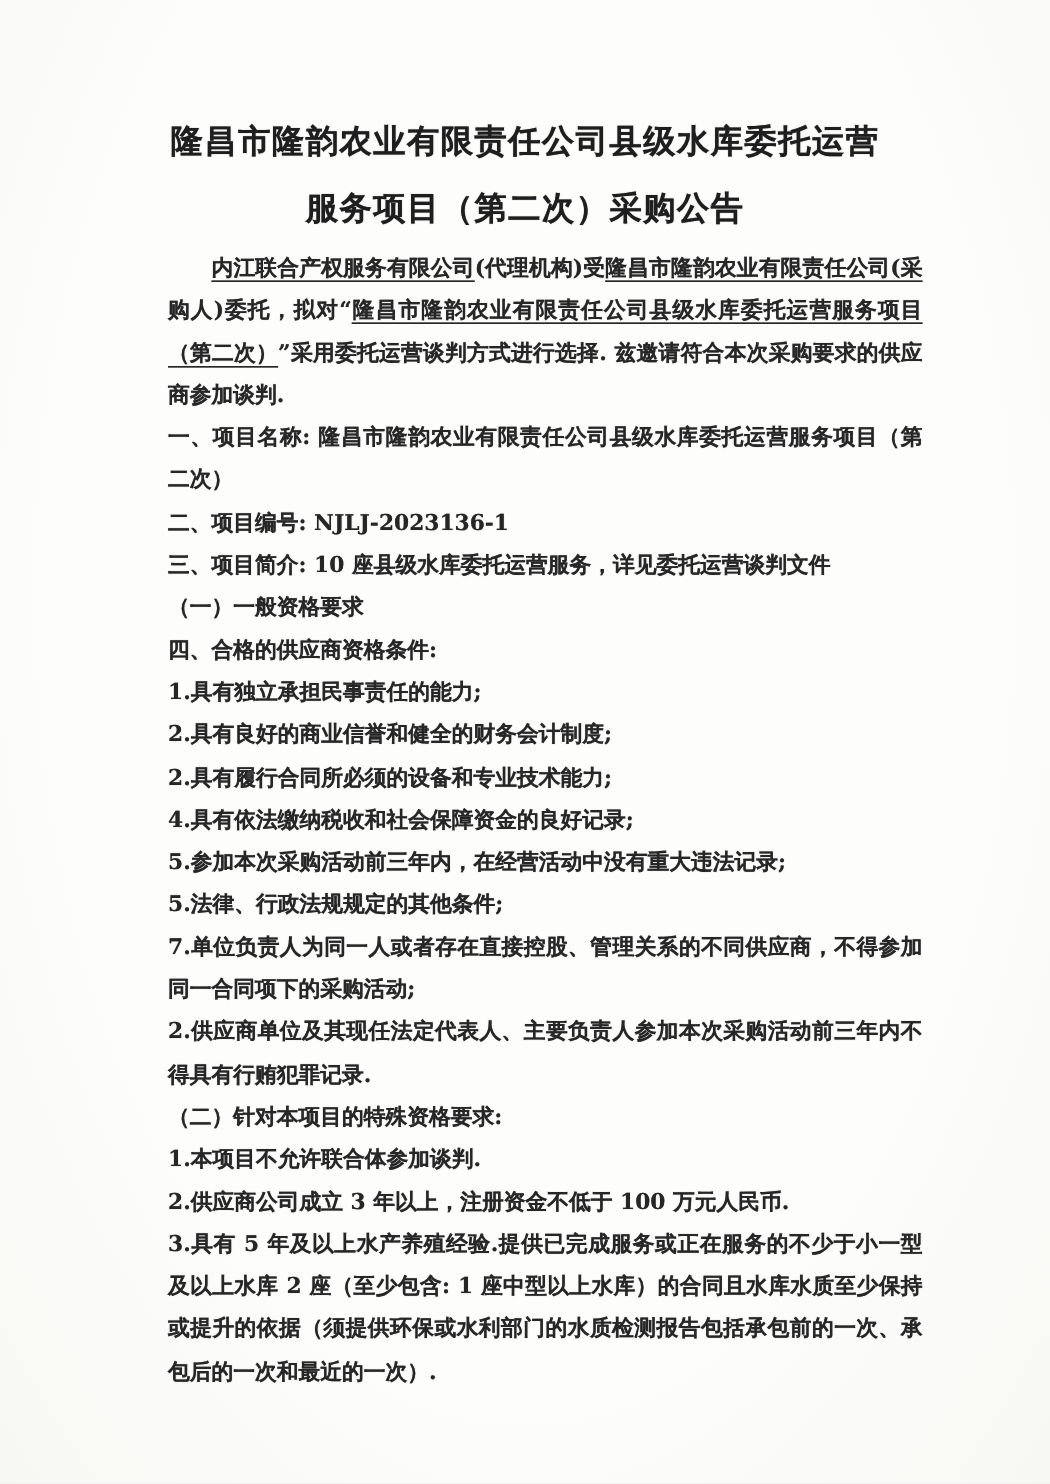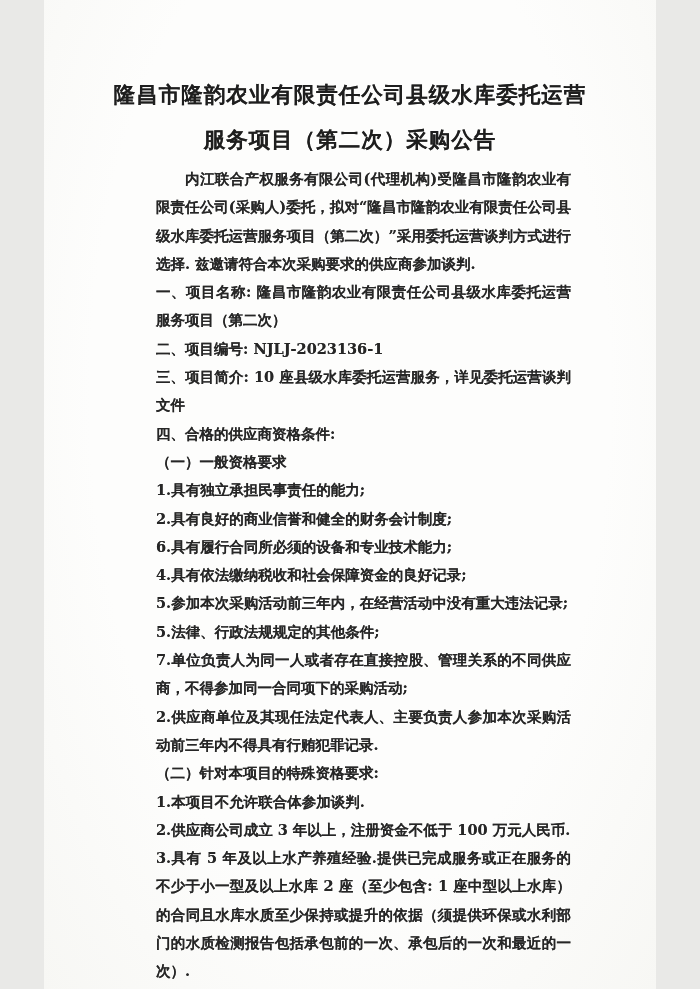--- a/index.html
+++ b/index.html
@@ -3,21 +3,21 @@
 <meta charset="utf-8">
 <style>
   html, body {
     margin: 0;
     padding: 0;
     background: #e9e9e7;
     font-family: "DejaVu Serif", "Liberation Serif", serif;
   }
   .page {
     position: relative;
-    width: 612px;
+    width: 700px;
     height: 989px;
     margin: 0 auto;
     background: #fcfcfb;
     background-image: radial-gradient(ellipse at 50% 40%, #fdfdfc 60%, #f7f7f4 100%);
     overflow: hidden;
     color: #242424;
   }
   .doc-title {
     margin-top: 72px;
     text-align: center;
@@ -37,20 +37,21 @@
     line-height: 28.3px;
     text-align: justify;
     color: #262626;
     text-shadow: 0 0 0.5px rgba(38,38,38,0.7);
   }
   .intro {
     margin: 0;
     text-indent: 29px;
   }
   .intro .u {
+    text-decoration: underline;
     text-underline-offset: 4px;
     text-decoration-thickness: 1px;
   }
   .line {
     margin: 0;
   }
 </style>
 </head>
 <body>
 
@@ -58,25 +59,25 @@
   <div class="doc-title">
     <div>隆昌市隆韵农业有限责任公司县级水库委托运营</div>
     <div>服务项目（第二次）采购公告</div>
   </div>
   <div class="content">
     <p class="intro"><span class="u">内江联合产权服务有限公司</span><span>(代理机构)受</span><span class="u">隆昌市隆韵农业有限责任公司(采</span><span>购人)委托，拟对“</span><span class="u">隆昌市隆韵农业有限责任公司县级水库委托运营服务项目（第二次）</span><span>”采用委托运营谈判方式进行选择. 兹邀请符合本次采购要求的供应商参加谈判.</span></p>
     <div>
         <p class="line">一、项目名称: 隆昌市隆韵农业有限责任公司县级水库委托运营服务项目（第二次）</p>
         <p class="line">二、项目编号: NJLJ-2023136-1</p>
         <p class="line">三、项目简介: 10 座县级水库委托运营服务，详见委托运营谈判文件</p>
+        <p class="line">（一）一般资格要求</p>
         <p class="line">四、合格的供应商资格条件:</p>
-        <p class="line">（一）一般资格要求</p>
         <p class="line">1.具有独立承担民事责任的能力;</p>
         <p class="line">2.具有良好的商业信誉和健全的财务会计制度;</p>
-        <p class="line">6.具有履行合同所必须的设备和专业技术能力;</p>
+        <p class="line">2.具有履行合同所必须的设备和专业技术能力;</p>
         <p class="line">4.具有依法缴纳税收和社会保障资金的良好记录;</p>
         <p class="line">5.参加本次采购活动前三年内，在经营活动中没有重大违法记录;</p>
         <p class="line">5.法律、行政法规规定的其他条件;</p>
         <p class="line">7.单位负责人为同一人或者存在直接控股、管理关系的不同供应商，不得参加同一合同项下的采购活动;</p>
         <p class="line">2.供应商单位及其现任法定代表人、主要负责人参加本次采购活动前三年内不得具有行贿犯罪记录.</p>
         <p class="line">（二）针对本项目的特殊资格要求:</p>
         <p class="line">1.本项目不允许联合体参加谈判.</p>
         <p class="line">2.供应商公司成立 3 年以上，注册资金不低于 100 万元人民币.</p>
         <p class="line">3.具有 5 年及以上水产养殖经验.提供已完成服务或正在服务的不少于小一型及以上水库 2 座（至少包含: 1 座中型以上水库）的合同且水库水质至少保持或提升的依据（须提供环保或水利部门的水质检测报告包括承包前的一次、承包后的一次和最近的一次）.</p>
       </div>

